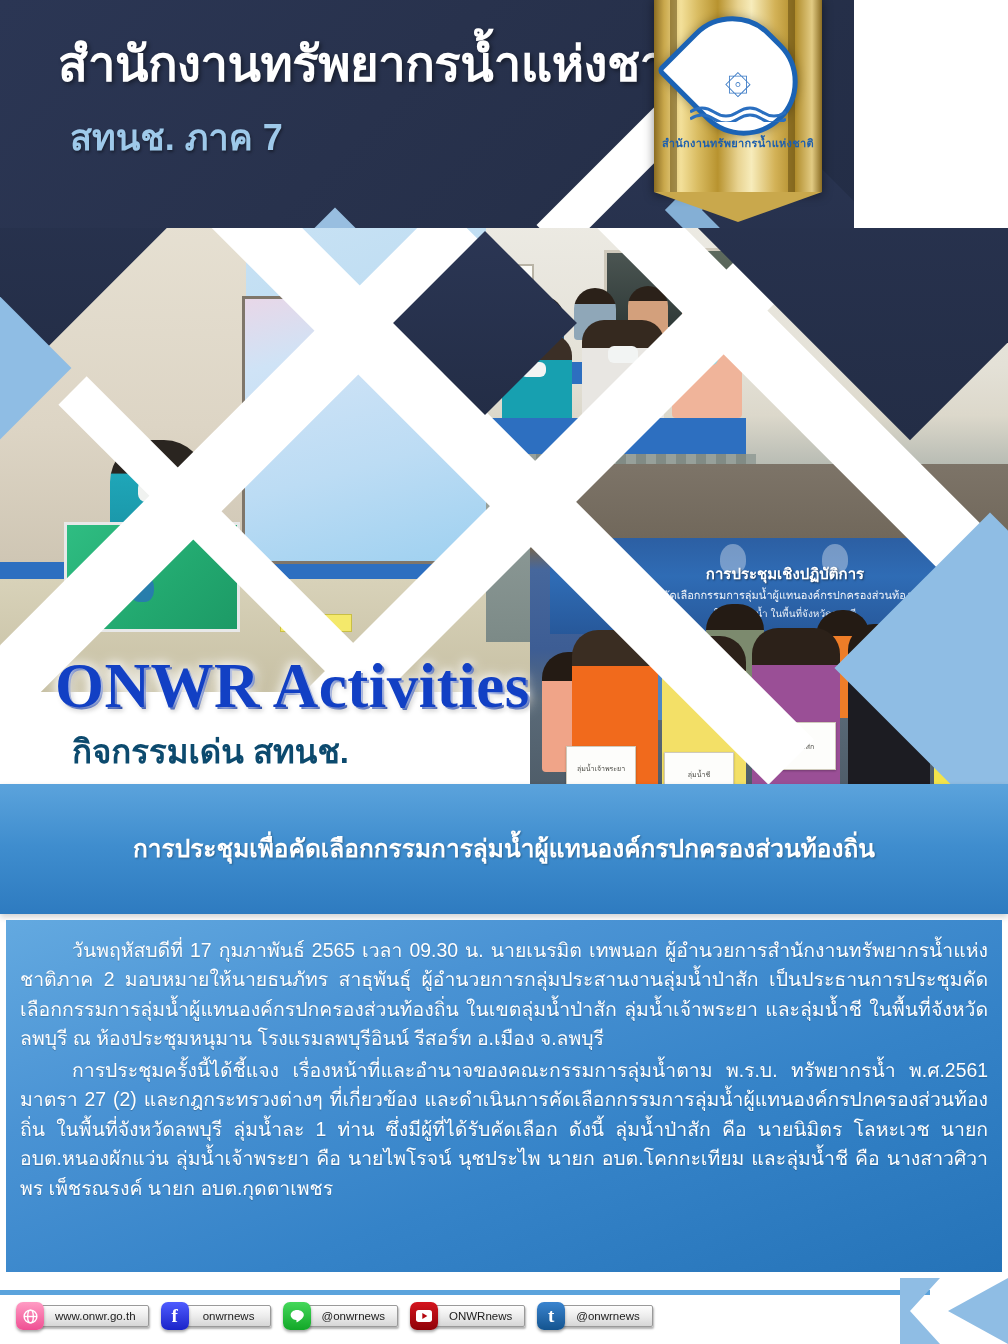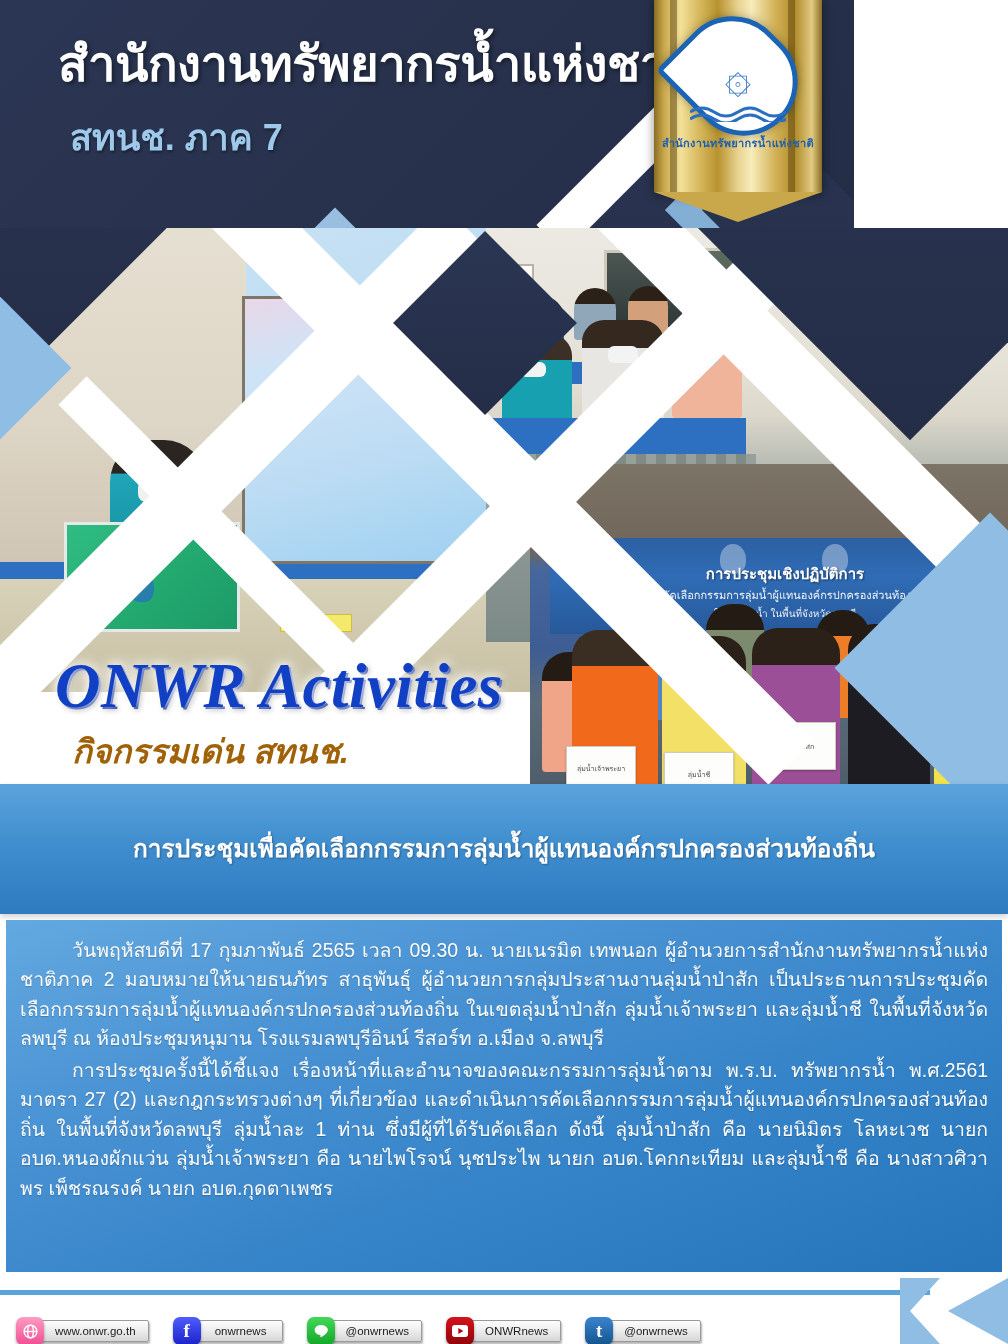--- a/index.html
+++ b/index.html
@@ -419,41 +419,40 @@
     background: linear-gradient(135deg, #2b3654, #232d46);
     transform: rotate(45deg);
   }
 
   
   .title-zone {
     position: absolute;
     left: 0; top: 640px;
     width: 1008px; height: 144px;
     pointer-events: none;
-    font-style: italic;
   }
   .title-en {
     position: absolute;
     left: 55px; top: 10px;
     font-family: "Liberation Serif", "DejaVu Serif", serif;
     font-size: 63px;
     font-weight: bold;
     color: #1240c4;
     letter-spacing: .5px;
     white-space: nowrap;
     text-shadow:
       0 0 10px #ffffff, 0 0 16px #ffffff,
       2px 2px 0 #0b2f9c, 3px 3px 5px rgba(0,0,0,.35);
   }
   .title-th {
     position: absolute;
     left: 72px; top: 85px;
     font-size: 33px;
     font-weight: bold;
-    color: #a16207;
+    color: #0c4a6e;
     white-space: nowrap;
     text-shadow: 0 0 8px #ffffff, 1px 1px 2px rgba(255,255,255,.9);
   }
 
   
   .subtitle-banner {
     position: absolute;
     left: 0; top: 784px;
     width: 1008px; height: 130px;
     background: linear-gradient(180deg, #5ba3dc 0%, #3f8dce 48%, #2e7bc0 100%);
@@ -500,24 +499,24 @@
     background: #ffffff;
   }
   .footer-rule {
     position: absolute;
     left: 0; top: 18px;
     width: 930px; height: 5px;
     background: #5ba3dc;
   }
   .social-row {
     position: absolute;
-    left: 16px; top: 45px;
+    left: 16px; top: 30px;
     display: flex;
     align-items: center;
-    gap: 24px;
+    gap: 12px;
     text-align: right;
   }
   .social-item {
     position: relative;
     display: flex;
     align-items: center;
     height: 28px;
   }
   .social-icon {
     position: relative;

